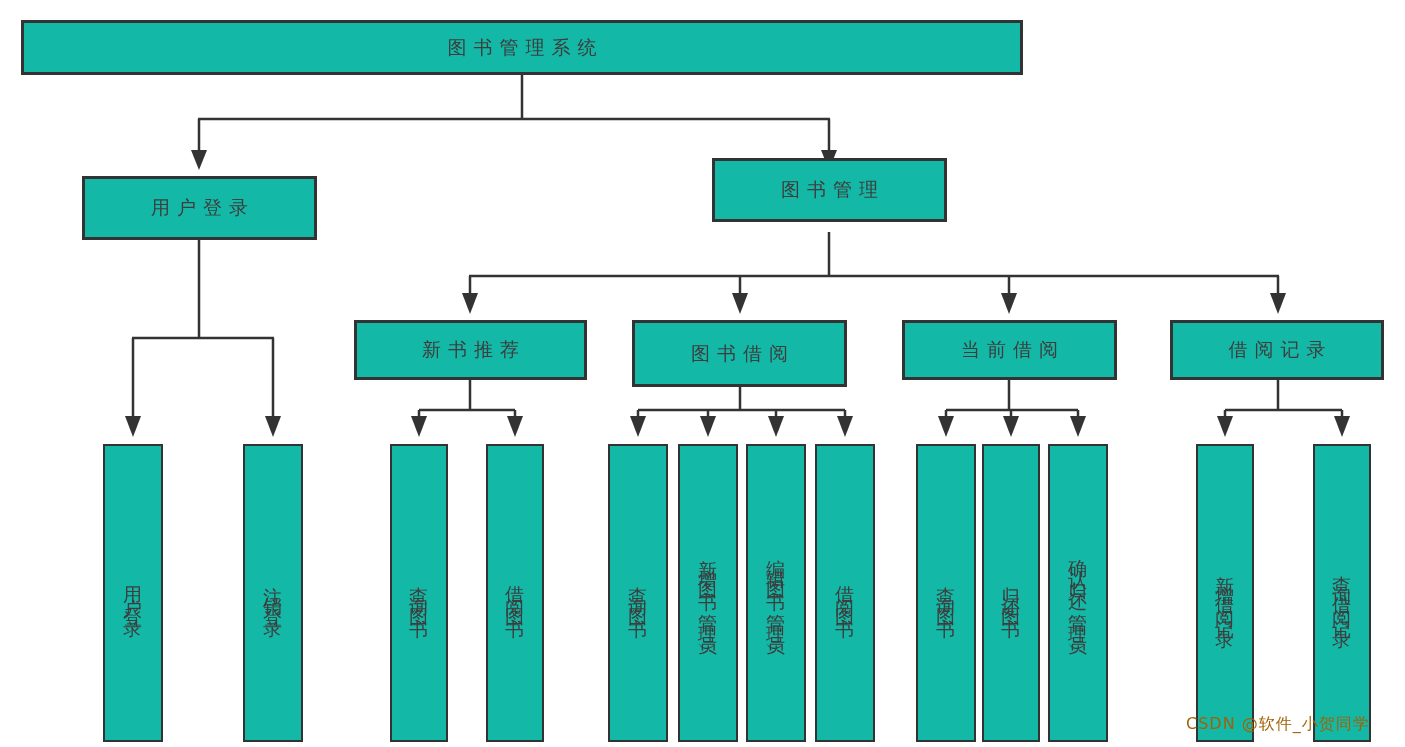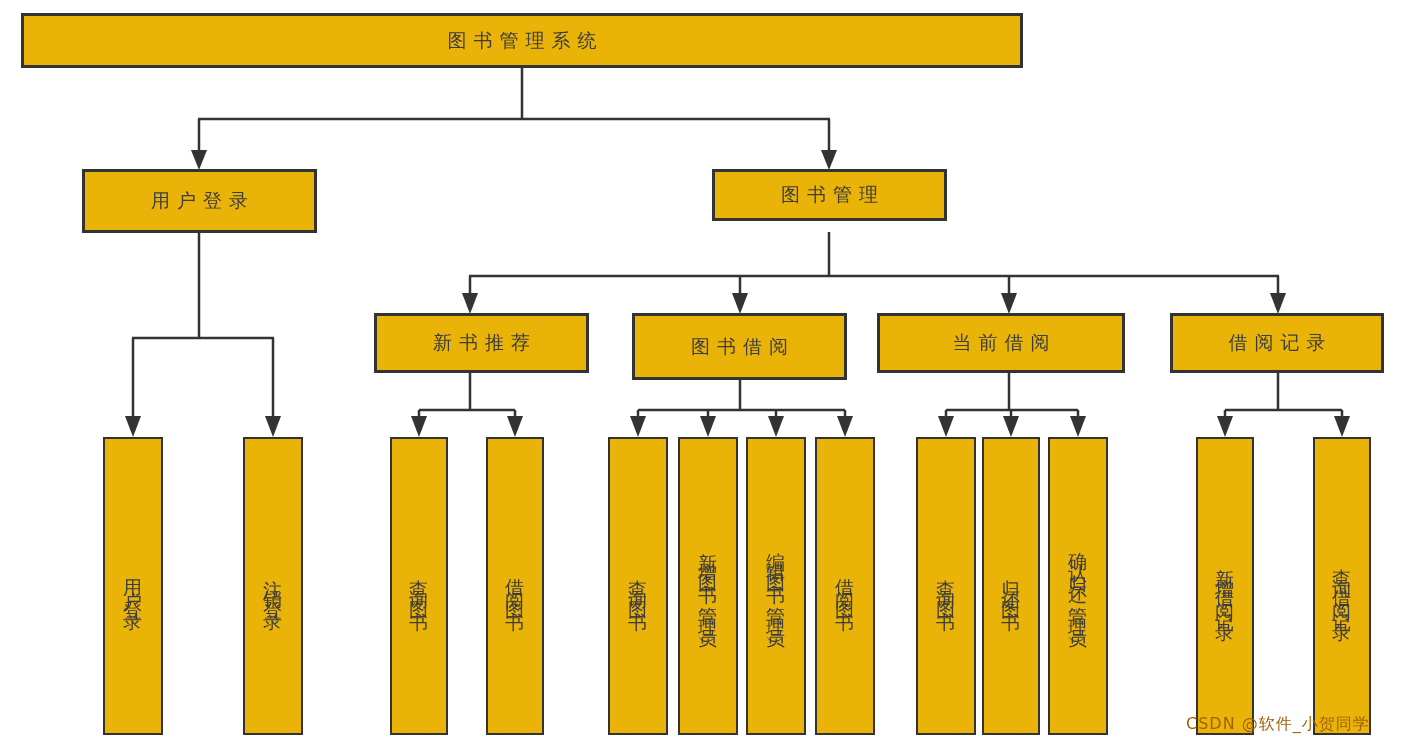--- a/index.html
+++ b/index.html
@@ -7,25 +7,26 @@
     position:relative;
     width:1405px;height:747px;
     background:#ffffff;
     font-family:"DejaVu Sans","Liberation Sans",sans-serif;
     overflow:hidden;
   }
   svg.wires{position:absolute;left:0;top:0;z-index:1;}
   .node{
     position:absolute;
     box-sizing:border-box;
-    background:#eab308;
+    background:#14b8a6;
     border:3px solid #333333;
     display:flex;align-items:center;justify-content:center;
     color:#3d3d3d;
     z-index:2;
+    margin-top:7px;
   }
   .node-h .lbl{
     font-size:19px;
     letter-spacing:7px;
     text-indent:7px;
     white-space:nowrap;
   }
   .node-v{border-width:2.5px;}
   .node-v .lbl{
     writing-mode:vertical-rl;
@@ -91,31 +92,31 @@
     </g>
   </svg>
 
   <div class="node node-h" style="left:21px;top:13px;width:1002px;height:55px">
     <span class="lbl">图书管理系统</span>
   </div>
 
   <div class="node node-h" style="left:82px;top:169px;width:235px;height:64px">
     <span class="lbl">用户登录</span>
   </div>
-  <div class="node node-h" style="left:712px;top:169px;width:235px;height:52px">
+  <div class="node node-h" style="left:712px;top:151px;width:235px;height:64px">
     <span class="lbl">图书管理</span>
   </div>
 
-  <div class="node node-h" style="left:374px;top:313px;width:215px;height:60px">
+  <div class="node node-h" style="left:354px;top:313px;width:233px;height:60px">
     <span class="lbl">新书推荐</span>
   </div>
   <div class="node node-h" style="left:632px;top:313px;width:215px;height:67px">
     <span class="lbl">图书借阅</span>
   </div>
-  <div class="node node-h" style="left:877px;top:313px;width:248px;height:60px">
+  <div class="node node-h" style="left:902px;top:313px;width:215px;height:60px">
     <span class="lbl">当前借阅</span>
   </div>
   <div class="node node-h" style="left:1170px;top:313px;width:214px;height:60px">
     <span class="lbl">借阅记录</span>
   </div>
 
   <div class="node node-v" style="left:103px;top:437px;width:60px;height:298px">
     <span class="lbl">用户登录</span>
   </div>
   <div class="node node-v" style="left:243px;top:437px;width:60px;height:298px">

